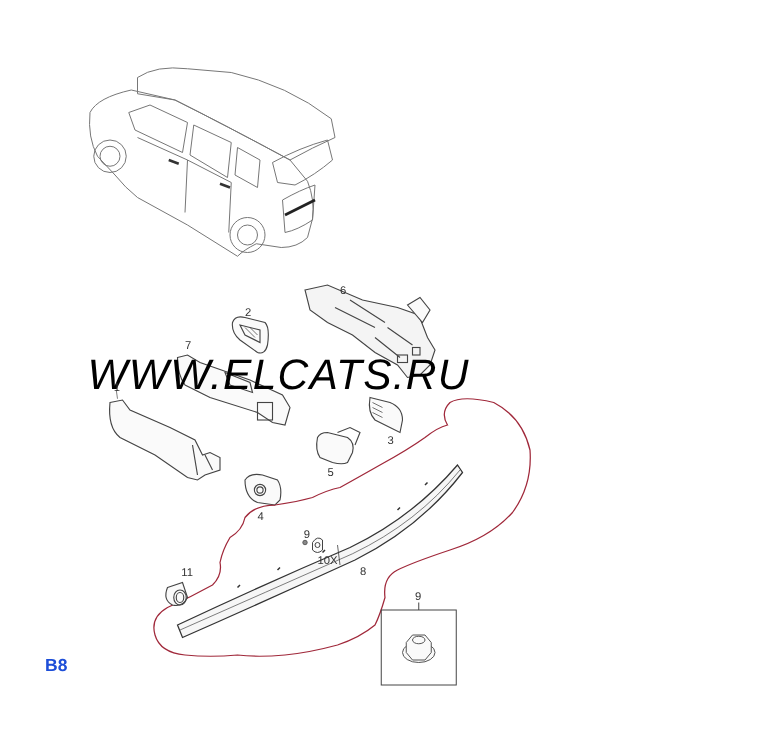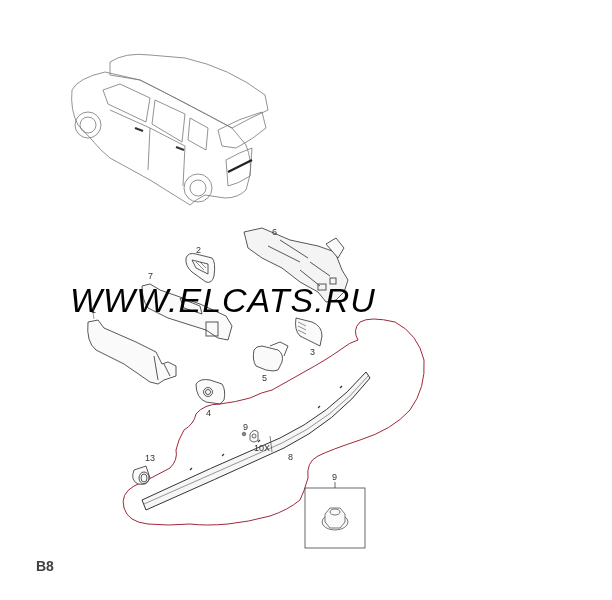--- a/index.html
+++ b/index.html
@@ -2,21 +2,21 @@
 <html><head>
 <meta charset="utf-8">
 <style>
   html, body { margin: 0; padding: 0; background: #ffffff; }
   body { width: 612px; height: 600px; position: relative; overflow: hidden;
          font-family: "Liberation Sans", sans-serif; }
   .canvas { position: absolute; left: 0; top: 0; width: 612px; height: 600px; }
   .lbl { position: absolute; font-size: 9px; color: #333; font-family: "Liberation Sans", sans-serif; line-height: 1; }
   .watermark { position: absolute; left: 70px; top: 283px; font-size: 34px; color: #000000;
                letter-spacing: 1px; font-family: "Liberation Sans", sans-serif; white-space: nowrap; line-height: 1; font-style: italic; }
-  .page-code { position: absolute; left: 36px; top: 558px; font-size: 14px; font-weight: bold; color: #404040;
+  .page-code { position: absolute; left: 36px; top: 524px; font-size: 14px; font-weight: bold; color: #1d4ed8;
                font-family: "Liberation Sans", sans-serif; }
   svg { position: absolute; left: 0; top: 0; }
 </style>
 </head>
 <body>
 
 <div class="canvas">
 
   <svg width="612" height="600" viewBox="0 0 612 600">
 
@@ -136,17 +136,17 @@
   <span class="lbl" style="left:91px; top:306px;">1</span>
   <span class="lbl" style="left:196px; top:246px;">2</span>
   <span class="lbl" style="left:310px; top:348px;">3</span>
   <span class="lbl" style="left:206px; top:409px;">4</span>
   <span class="lbl" style="left:262px; top:374px;">5</span>
   <span class="lbl" style="left:272px; top:228px;">6</span>
   <span class="lbl" style="left:148px; top:272px;">7</span>
   <span class="lbl" style="left:288px; top:453px;">8</span>
   <span class="lbl" style="left:243px; top:423px;">9</span>
   <span class="lbl" style="left:254px; top:444px;">10X</span>
-  <span class="lbl" style="left:145px; top:454px;">13</span>
+  <span class="lbl" style="left:145px; top:454px;">11</span>
   <span class="lbl" style="left:332px; top:473px;">9</span>
 
   <div class="page-code">B8</div>
 </div>
 
 </body></html>

